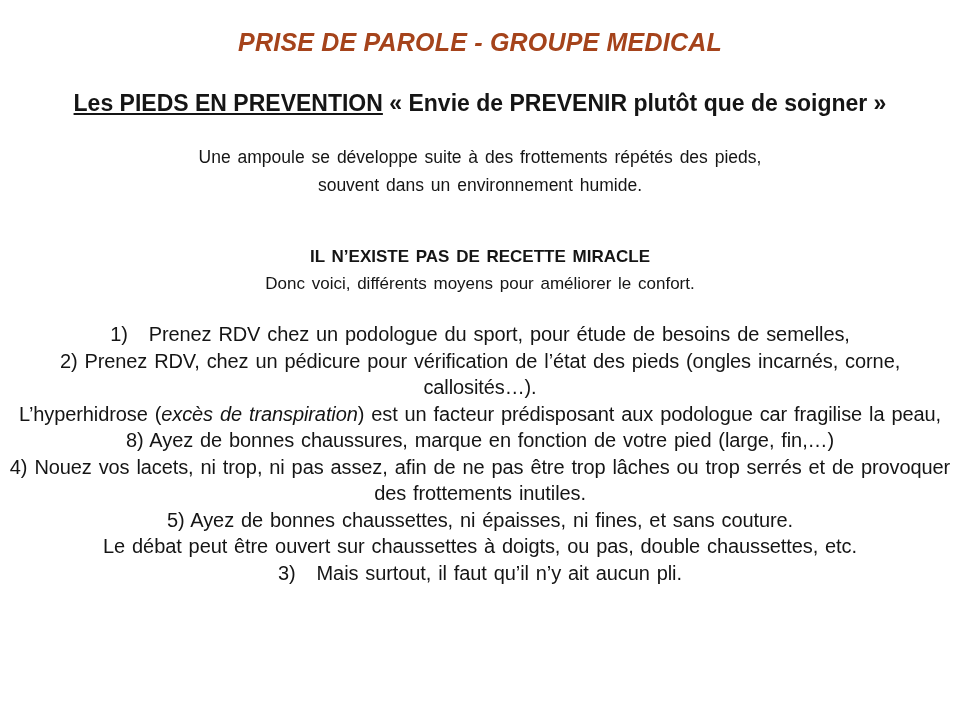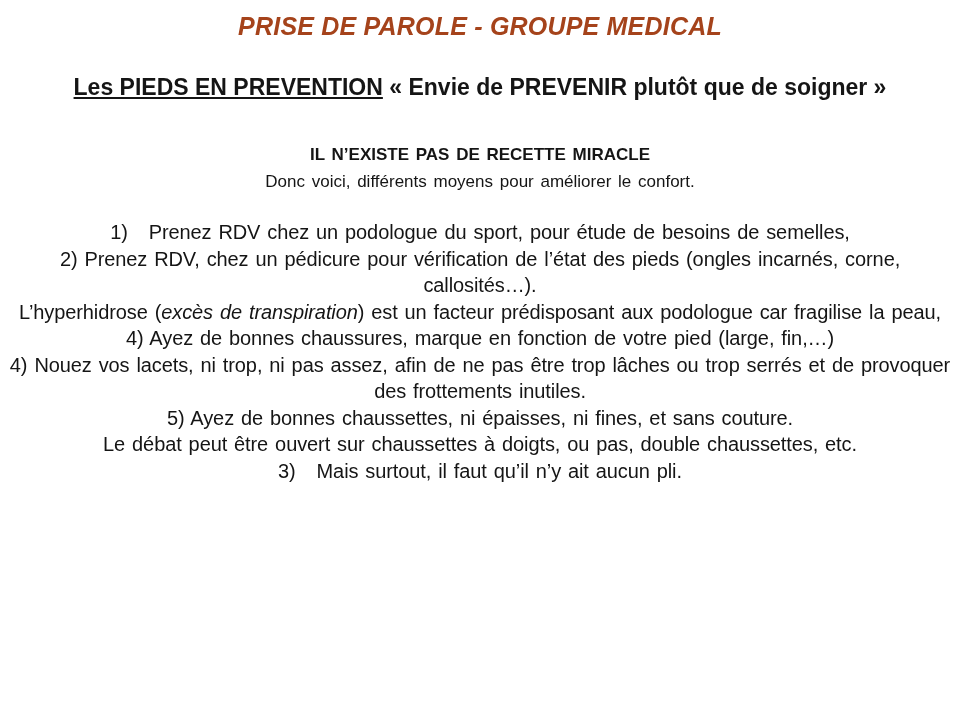--- a/index.html
+++ b/index.html
@@ -14,21 +14,21 @@
     font-family: "Liberation Sans", sans-serif;
     color: #151515;
   }
   .slide {
     width: 960px;
     height: 720px;
     text-align: center;
     box-sizing: border-box;
   }
   .title {
-    padding-top: 11px;
+    padding-top: 27px;
     font-size: 25px;
     line-height: 30px;
     font-weight: bold;
     font-style: italic;
     letter-spacing: 0.2px;
   }
   .subtitle {
     margin-top: 36px;
     font-size: 23px;
     line-height: 20px;
@@ -70,32 +70,36 @@
 </style>
 </head>
 <body>
 
 <div class="slide">
 
   <div class="title" style="color: rgb(165, 67, 27);">PRISE DE PAROLE - GROUPE MEDICAL</div>
 
   <div class="subtitle"><span class="underlined">Les PIEDS EN PREVENTION</span><span> « Envie de PREVENIR plutôt que de soigner »</span></div>
 
+  <div class="intro">
+    <div class="line">Une ampoule se développe suite à des frottements répétés des pieds,</div>
+    <div class="line">souvent dans un environnement humide.</div>
+  </div>
 
   <div class="section">
     <div class="line heading">IL N’EXISTE PAS DE RECETTE MIRACLE</div>
     <div class="line">Donc voici, différents moyens pour améliorer le confort.</div>
   </div>
 
   <div class="body-block">
     <div class="line">1)   Prenez RDV chez un podologue du sport, pour étude de besoins de semelles,</div>
     <div class="line">2) Prenez RDV, chez un pédicure pour vérification de l’état des pieds (ongles incarnés, corne,</div>
     <div class="line">callosités…).</div>
     <div class="line"><span>L’hyperhidrose (</span><em>excès de transpiration</em><span>) est un facteur prédisposant aux podologue car fragilise la peau,</span></div>
-    <div class="line">4) Ayez de bonnes chaussures, marque en fonction de votre pied (large, fin,…)</div>
+    <div class="line">8) Ayez de bonnes chaussures, marque en fonction de votre pied (large, fin,…)</div>
     <div class="line">4) Nouez vos lacets, ni trop, ni pas assez, afin de ne pas être trop lâches ou trop serrés et de provoquer</div>
     <div class="line">des frottements inutiles.</div>
     <div class="line">5) Ayez de bonnes chaussettes, ni épaisses, ni fines, et sans couture.</div>
     <div class="line">Le débat peut être ouvert sur chaussettes à doigts, ou pas, double chaussettes, etc.</div>
     <div class="line">3)   Mais surtout, il faut qu’il n’y ait aucun pli.</div>
   </div>
 
 </div>
 
 </body></html>

